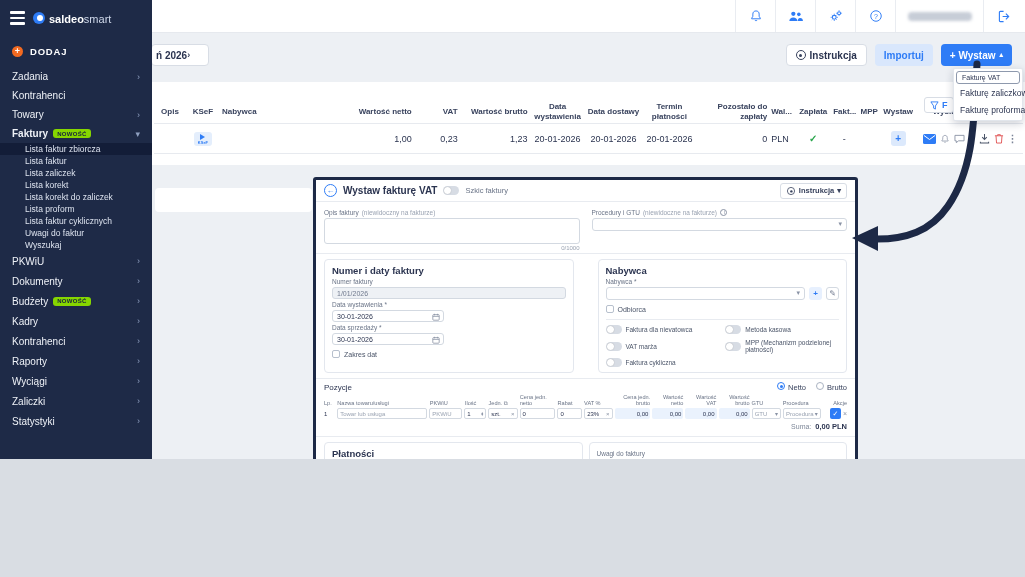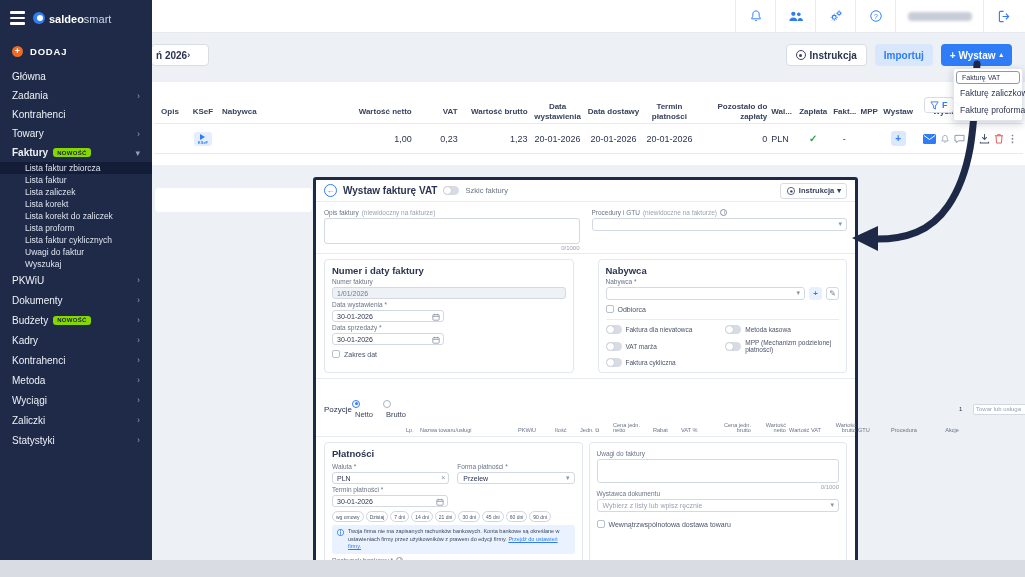--- a/index.html
+++ b/index.html
@@ -1,17 +1,17 @@
 <!DOCTYPE html>
 <html><head>
 <meta charset="utf-8">
 <style>
   *{box-sizing:border-box;margin:0;padding:0}
   html,body{margin:0;background:#d9dde3}
-  .screen{position:relative;width:1025px;height:560px;background:#edf0f4;overflow:hidden;
+  .screen{position:relative;width:1025px;height:459px;background:#edf0f4;overflow:hidden;
           font-family:"Liberation Sans",sans-serif;color:#2b3450}
 
   
   .sidebar{position:absolute;left:0;top:0;width:152px;height:577px;background:#1e2a47;z-index:30;color:#eef1f7}
   .sb-head{display:flex;align-items:center;gap:8px;padding:9px 10px 8px}
   .burger{display:flex;flex-direction:column;gap:3px;cursor:pointer}
   .burger i{display:block;width:15px;height:2.5px;background:#fff;border-radius:1px}
   .logo{display:flex;align-items:center;gap:4px}
   .logo-mark{width:12px;height:12px;border-radius:50%;background:#2e7cf6;position:relative}
   .logo-mark:after{content:"";position:absolute;left:3.5px;top:3px;width:6px;height:6px;border-radius:50%;background:#fff}
@@ -109,21 +109,21 @@
   .cb{width:8px;height:8px;border:1px solid #b7c0cd;border-radius:2px;background:#fff;flex:0 0 8px;cursor:pointer}
   .cb-row{display:flex;align-items:center;gap:4px;margin-top:5px;font-size:7px;color:#4a5468}
   .nab-row{display:flex;gap:4px;align-items:center}
   .grow{flex:1}
   .sq{width:13px;height:13px;border-radius:3px;display:flex;align-items:center;justify-content:center;font-size:8px;cursor:pointer}
   .sq-plus{background:#e7f0fe;color:#2e7cf6;font-weight:700}
   .sq-pen{border:1px solid #d3d9e1;color:#7c8598}
   .hline{border:none;border-top:1px solid #e8ebf0;margin:6px 0 5px}
   .tg-grid{display:grid;grid-auto-flow:column;grid-template-rows:repeat(3,auto);grid-template-columns:1fr 1fr;gap:5px 6px}
   .tg-item{display:flex;align-items:center;gap:4px;font-size:6.5px;color:#4a5468}
-  .m-poz{flex:0 0 58px;padding:3px 8px 0;border-bottom:1px solid #e8ebf0;display:flex;flex-direction:row}
+  .m-poz{flex:0 0 58px;padding:3px 8px 0;border-bottom:1px solid #e8ebf0;display:flex;flex-direction:column}
   .poz-head{display:flex;align-items:center}
   .radios{margin-left:auto;display:flex;gap:10px;align-items:center;font-size:7.5px;color:#39435e}
   .radio{width:8px;height:8px;border-radius:50%;border:1px solid #2e7cf6;position:relative;display:inline-block;cursor:pointer}
   .radio.on:after{content:"";position:absolute;inset:1.5px;background:#2e7cf6;border-radius:50%}
   .radio.off{border-color:#aab3c2}
   .r-lb{margin-left:3px}
   .poz-cols{display:flex;gap:2px;align-items:flex-end;font-size:5.6px;color:#6a7487;margin:3px 0 2px;line-height:1}
   .poz-row{display:flex;gap:2px;align-items:center}
   .p0{width:12px}.p1{width:96px}.p2{width:35px}.p3{width:23px}.p4{width:31px}.p5{width:38px}
   .p6{width:26px}.p7{width:30px}.p8{width:38px;text-align:right}.p9{width:33px;text-align:right}
@@ -162,23 +162,20 @@
       <span class="logo">
         <span class="logo-mark"></span>
         <span><span class="brand-b">saldeo</span><span class="brand-l">smart</span></span>
       </span>
     </div>
     <div class="add-row">
       <span class="add-ic">+</span>
       <span class="add-lb">DODAJ</span>
     </div>
     <div class="sb-item">
-        <span class="lb">Główna</span>
-      </div>
-    <div class="sb-item">
         <span class="lb">Zadania</span>
         <span class="chev">›</span>
       </div>
     <div class="sb-item">
         <span class="lb">Kontrahenci</span>
       </div>
     <div class="sb-item">
         <span class="lb">Towary</span>
         <span class="chev">›</span>
       </div>
@@ -215,21 +212,21 @@
       </div>
     <div class="sb-item sb-item2">
         <span class="lb">Kadry</span>
         <span class="chev">›</span>
       </div>
     <div class="sb-item sb-item2">
         <span class="lb">Kontrahenci</span>
         <span class="chev">›</span>
       </div>
     <div class="sb-item sb-item2">
-        <span class="lb">Metoda</span>
+        <span class="lb">Raporty</span>
         <span class="chev">›</span>
       </div>
     <div class="sb-item sb-item2">
         <span class="lb">Wyciągi</span>
         <span class="chev">›</span>
       </div>
     <div class="sb-item sb-item2">
         <span class="lb">Zaliczki</span>
         <span class="chev">›</span>
       </div>

